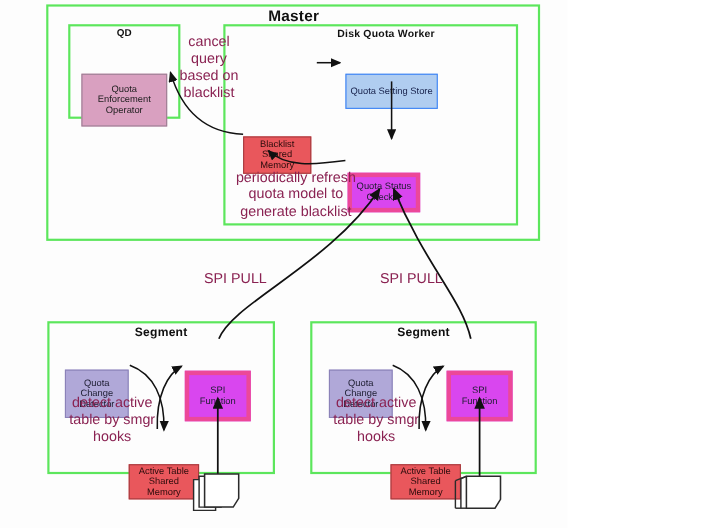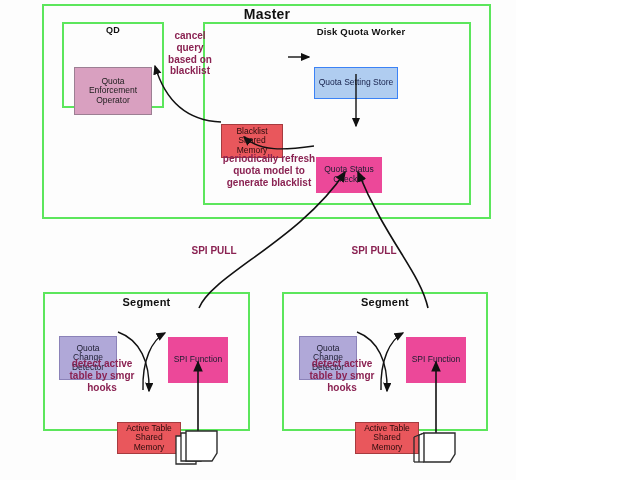--- a/index.html
+++ b/index.html
@@ -57,34 +57,34 @@
     background: #b0cdf0;
     border: 1px solid #3b82f6;
     color: #16204a;
   }
   .n-red {
     background: #e9575c;
     border: 1px solid #a63b3f;
     color: #2b0c0c;
   }
   .n-lavender {
-    background: #ec4899;
-    border: 1px solid #ec4899;
+    background: #d946ef;
+    border: 4px solid #ec4899;
     color: #1c1c30;
   }
   .n-purple {
     background: #b0a8d8;
     border: 1px solid #8b82b8;
     color: #1c1c30;
   }
   .anno {
     position: absolute;
     color: #8a2252;
-    font-weight: bold;
-    font-size: 10px;
+    font-weight: normal;
+    font-size: 13px;
     line-height: 1.18;
     text-align: center;
     white-space: pre-line;
   }
   .anno-left { text-align: left; }
   svg.overlay {
     position: absolute;
     left: 0; top: 0;
     width: 640px; height: 480px;
     pointer-events: none;
@@ -110,21 +110,21 @@
   <div class="group" style="left:62px; top:22px; width:102px; height:86px;"></div>
   <div class="group-title" style="left:62px; top:25px; width:102px; font-size:9px;">QD</div>
 
   <div class="node n-pink" style="left:74px; top:41px; width:78px; height:48px;">
     <span style="white-space:pre-line;">Quota
 Enforcement
 Operator</span>
   </div>
 
   <div class="group" style="left:203px; top:22px; width:268px; height:183px;"></div>
-  <div class="group-title" style="left:203px; top:26px; width:268px; font-size:9.5px;padding-left:24px;">Disk Quota Worker</div>
+  <div class="group-title" style="left:217px; top:26px; width:268px; font-size:9.5px;">Disk Quota Worker</div>
 
 
   <div class="node n-blue-light" style="left:314px; top:41px; width:84px; height:32px;">
     <span>Quota Setting Store</span>
   </div>
 
   <div class="node n-red" style="left:221px; top:98px; width:62px; height:34px;">
     <span style="white-space:pre-line;">Blacklist
 Shared
 Memory</span>

